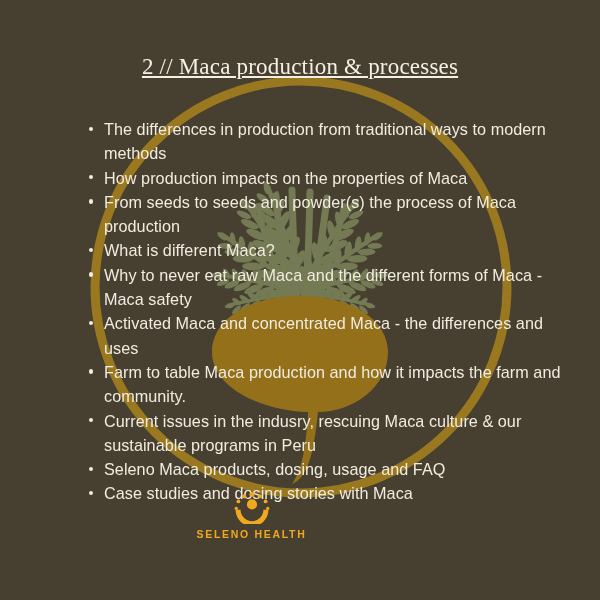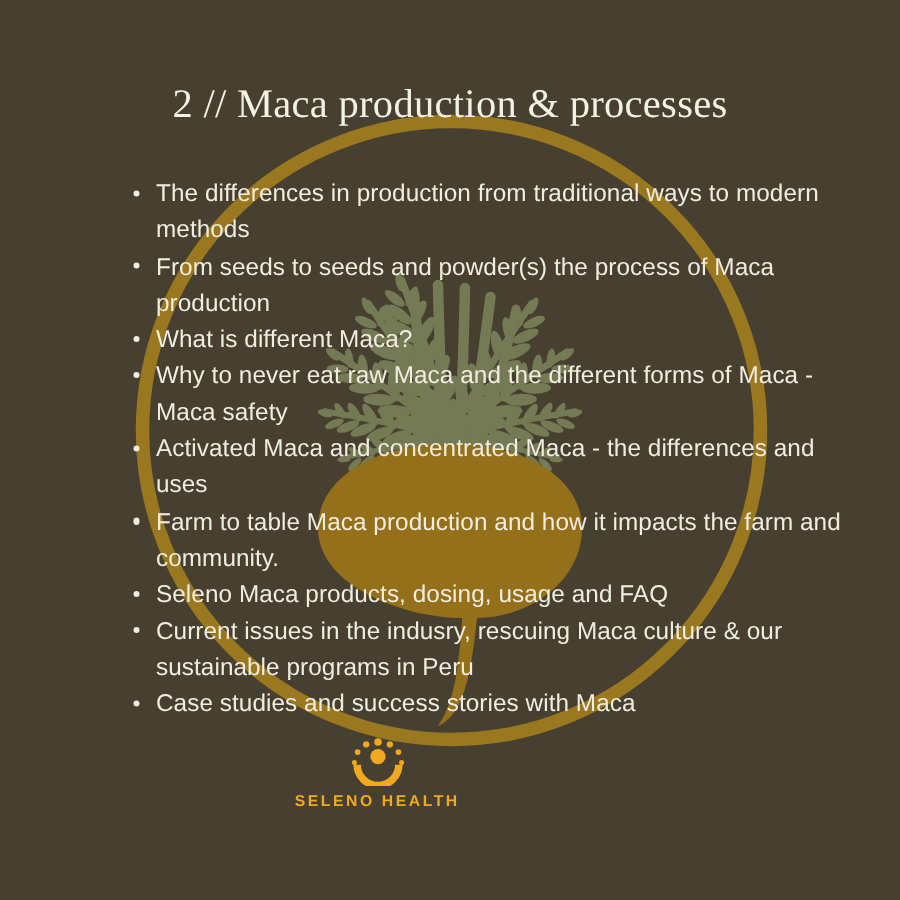--- a/index.html
+++ b/index.html
@@ -13,25 +13,26 @@
   .slide{position:absolute;inset:0;width:600px;height:600px;overflow:hidden;}
 
   
   .bg-art{position:absolute;inset:0;width:600px;height:600px;pointer-events:none;}
 
   
   .title{
     position:absolute;left:0;top:54px;width:600px;
     text-align:center;
     font-family:"Liberation Serif",serif;
-    font-size:27px;
+    font-size:23px;
     color:#f4f0e4;
     letter-spacing:.2px;
     z-index:5;
     white-space:nowrap;
+    text-decoration:underline;
   }
 
   
   .bullets{
     position:absolute;left:66px;top:101px;width:486px;
     z-index:5;
     margin:16px;padding:0;list-style:none;
   }
   .bullet-item{
     position:relative;
@@ -149,28 +150,29 @@
       </g>
 
       <circle cx="301" cy="287" r="206" fill="none" stroke="#9a7820" stroke-width="9"></circle>
     </g>
   </svg>
 
   <div class="title">2 // Maca production &amp; processes</div>
 
   <ul class="bullets">
     <li class="bullet-item">The differences in production from traditional ways to modern methods</li>
+    <li class="bullet-item">How production impacts on the properties of Maca</li>
     <li class="bullet-item">From seeds to seeds and powder(s) the process of Maca production</li>
     <li class="bullet-item">What is different Maca?</li>
     <li class="bullet-item">Why to never eat raw Maca and the different forms of Maca - Maca safety</li>
     <li class="bullet-item">Activated Maca and concentrated Maca - the differences and uses</li>
     <li class="bullet-item">Farm to table Maca production and how it impacts the farm and community.</li>
+    <li class="bullet-item">Current issues in the indusry, rescuing Maca culture &amp; our sustainable programs in Peru</li>
     <li class="bullet-item">Seleno Maca products, dosing, usage and FAQ</li>
-    <li class="bullet-item">Current issues in the indusry, rescuing Maca culture &amp; our sustainable programs in Peru</li>
-    <li class="bullet-item">Case studies and success stories with Maca</li>
+    <li class="bullet-item">Case studies and dosing stories with Maca</li>
   </ul>
 
   <div class="logo">
     <svg class="logo-mark" width="44" height="32" viewBox="0 0 44 32">
       <g fill="#f0a81e">
 
         <circle cx="22" cy="2.6" r="2.5"></circle>
         <circle cx="14.1" cy="4.3" r="2.1"></circle>
         <circle cx="29.9" cy="4.3" r="2.1"></circle>
         <circle cx="8.4" cy="9.4" r="1.9"></circle>

